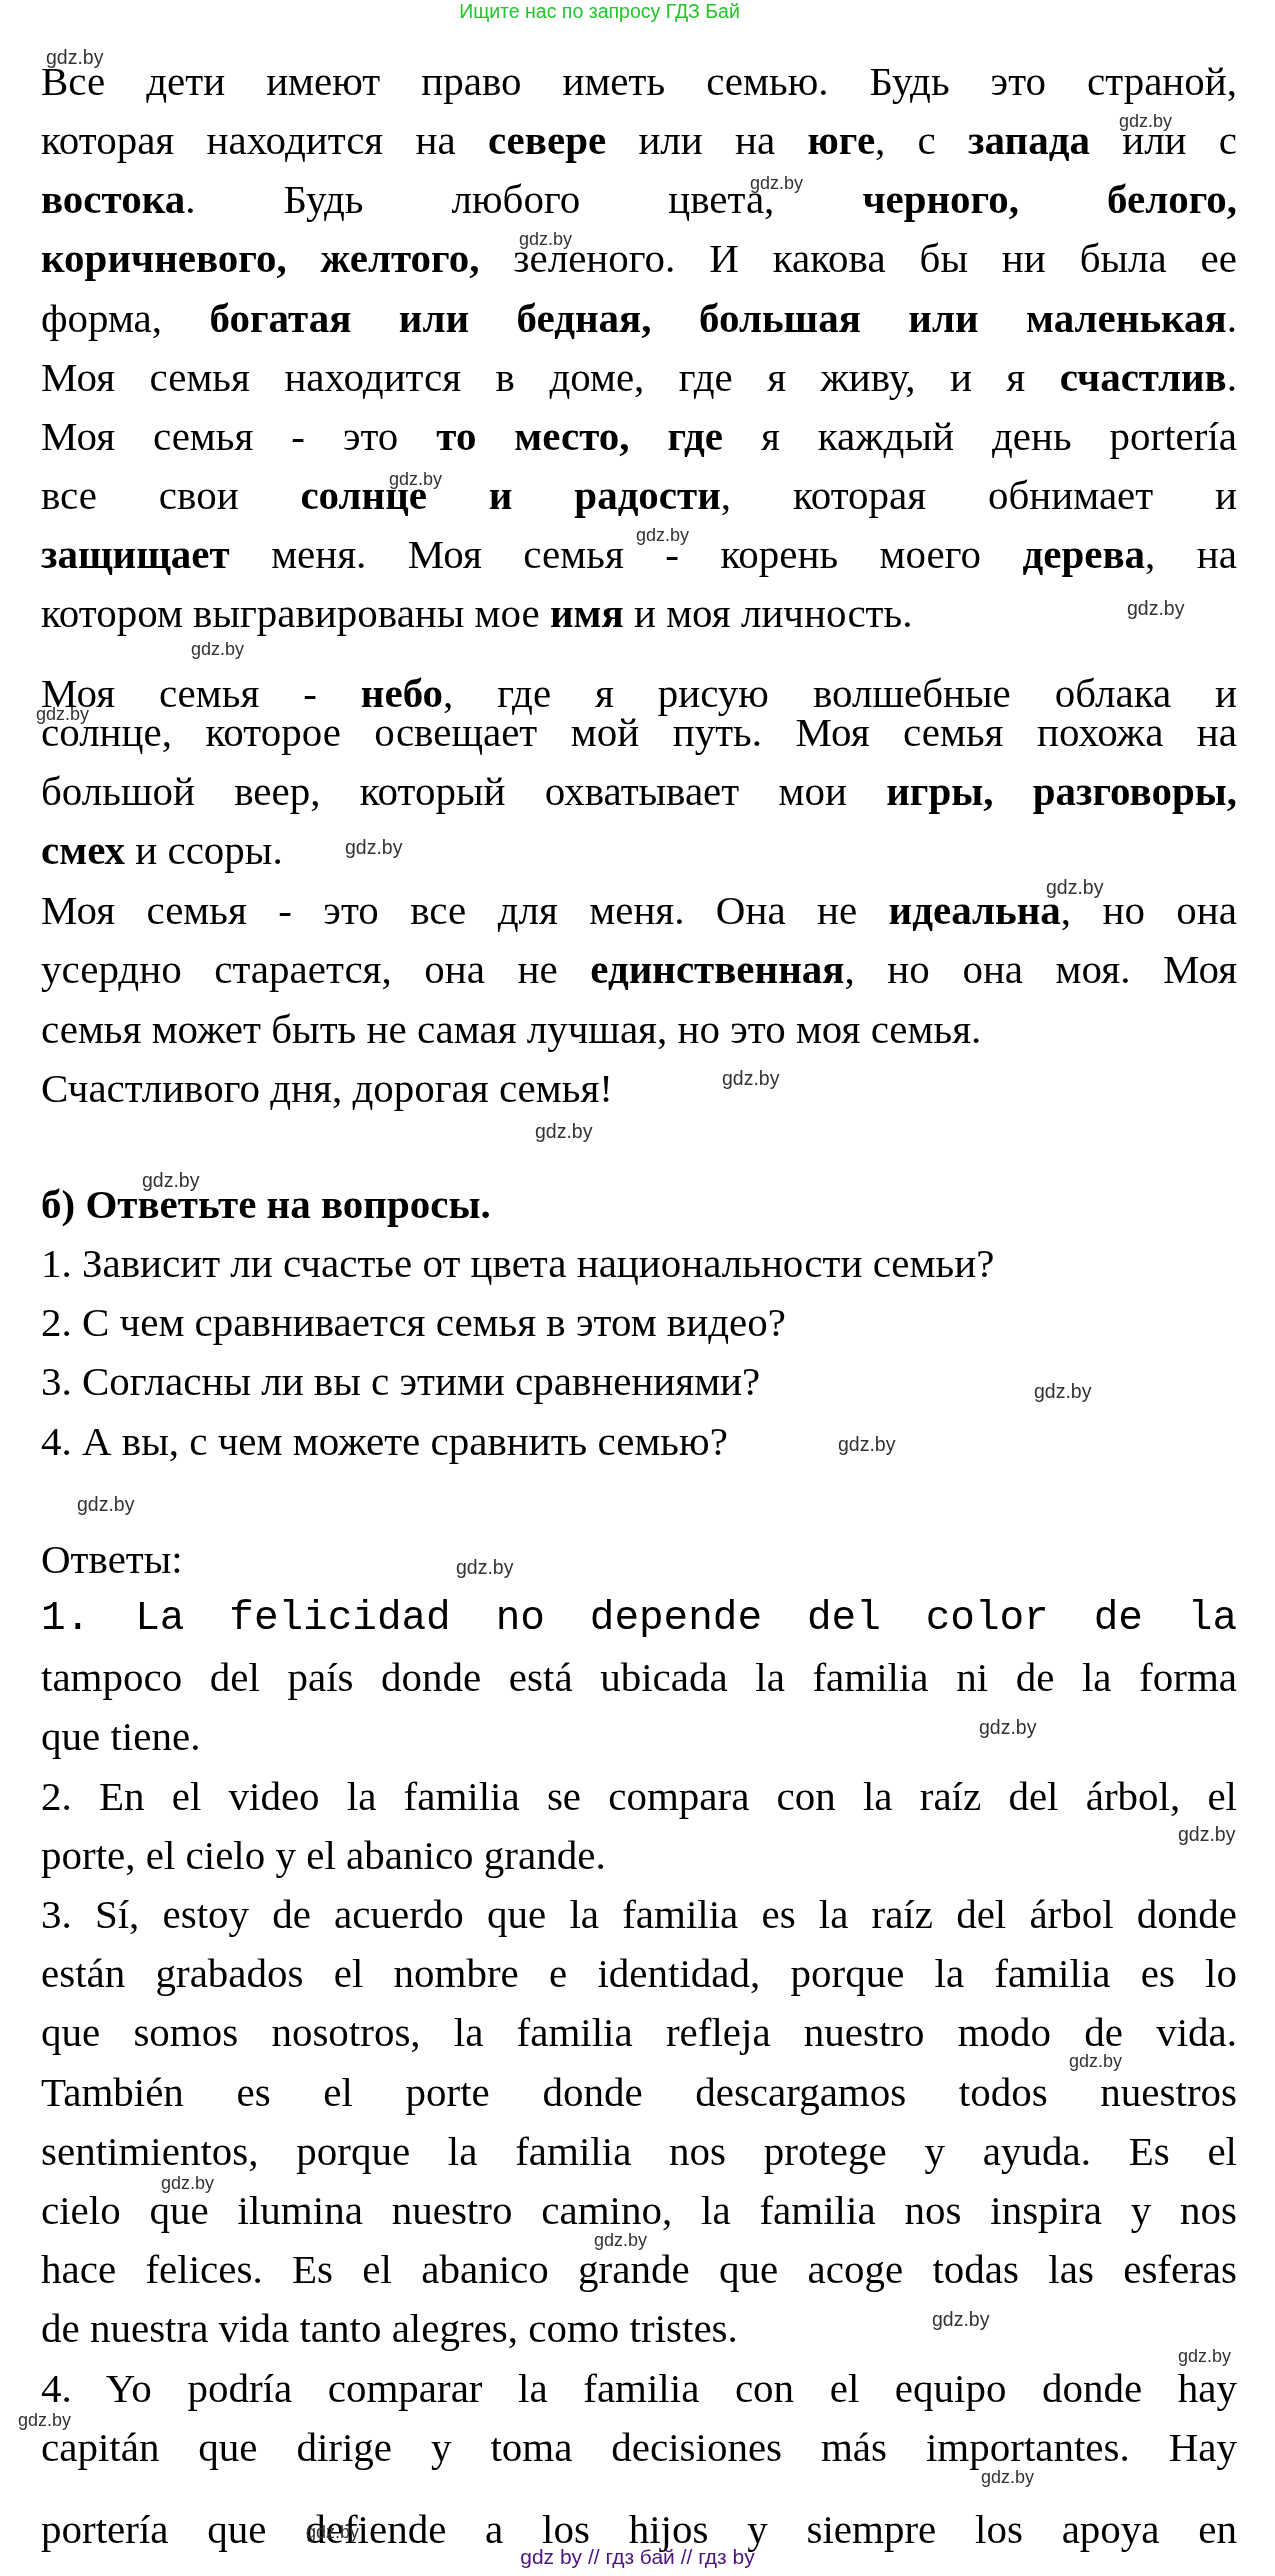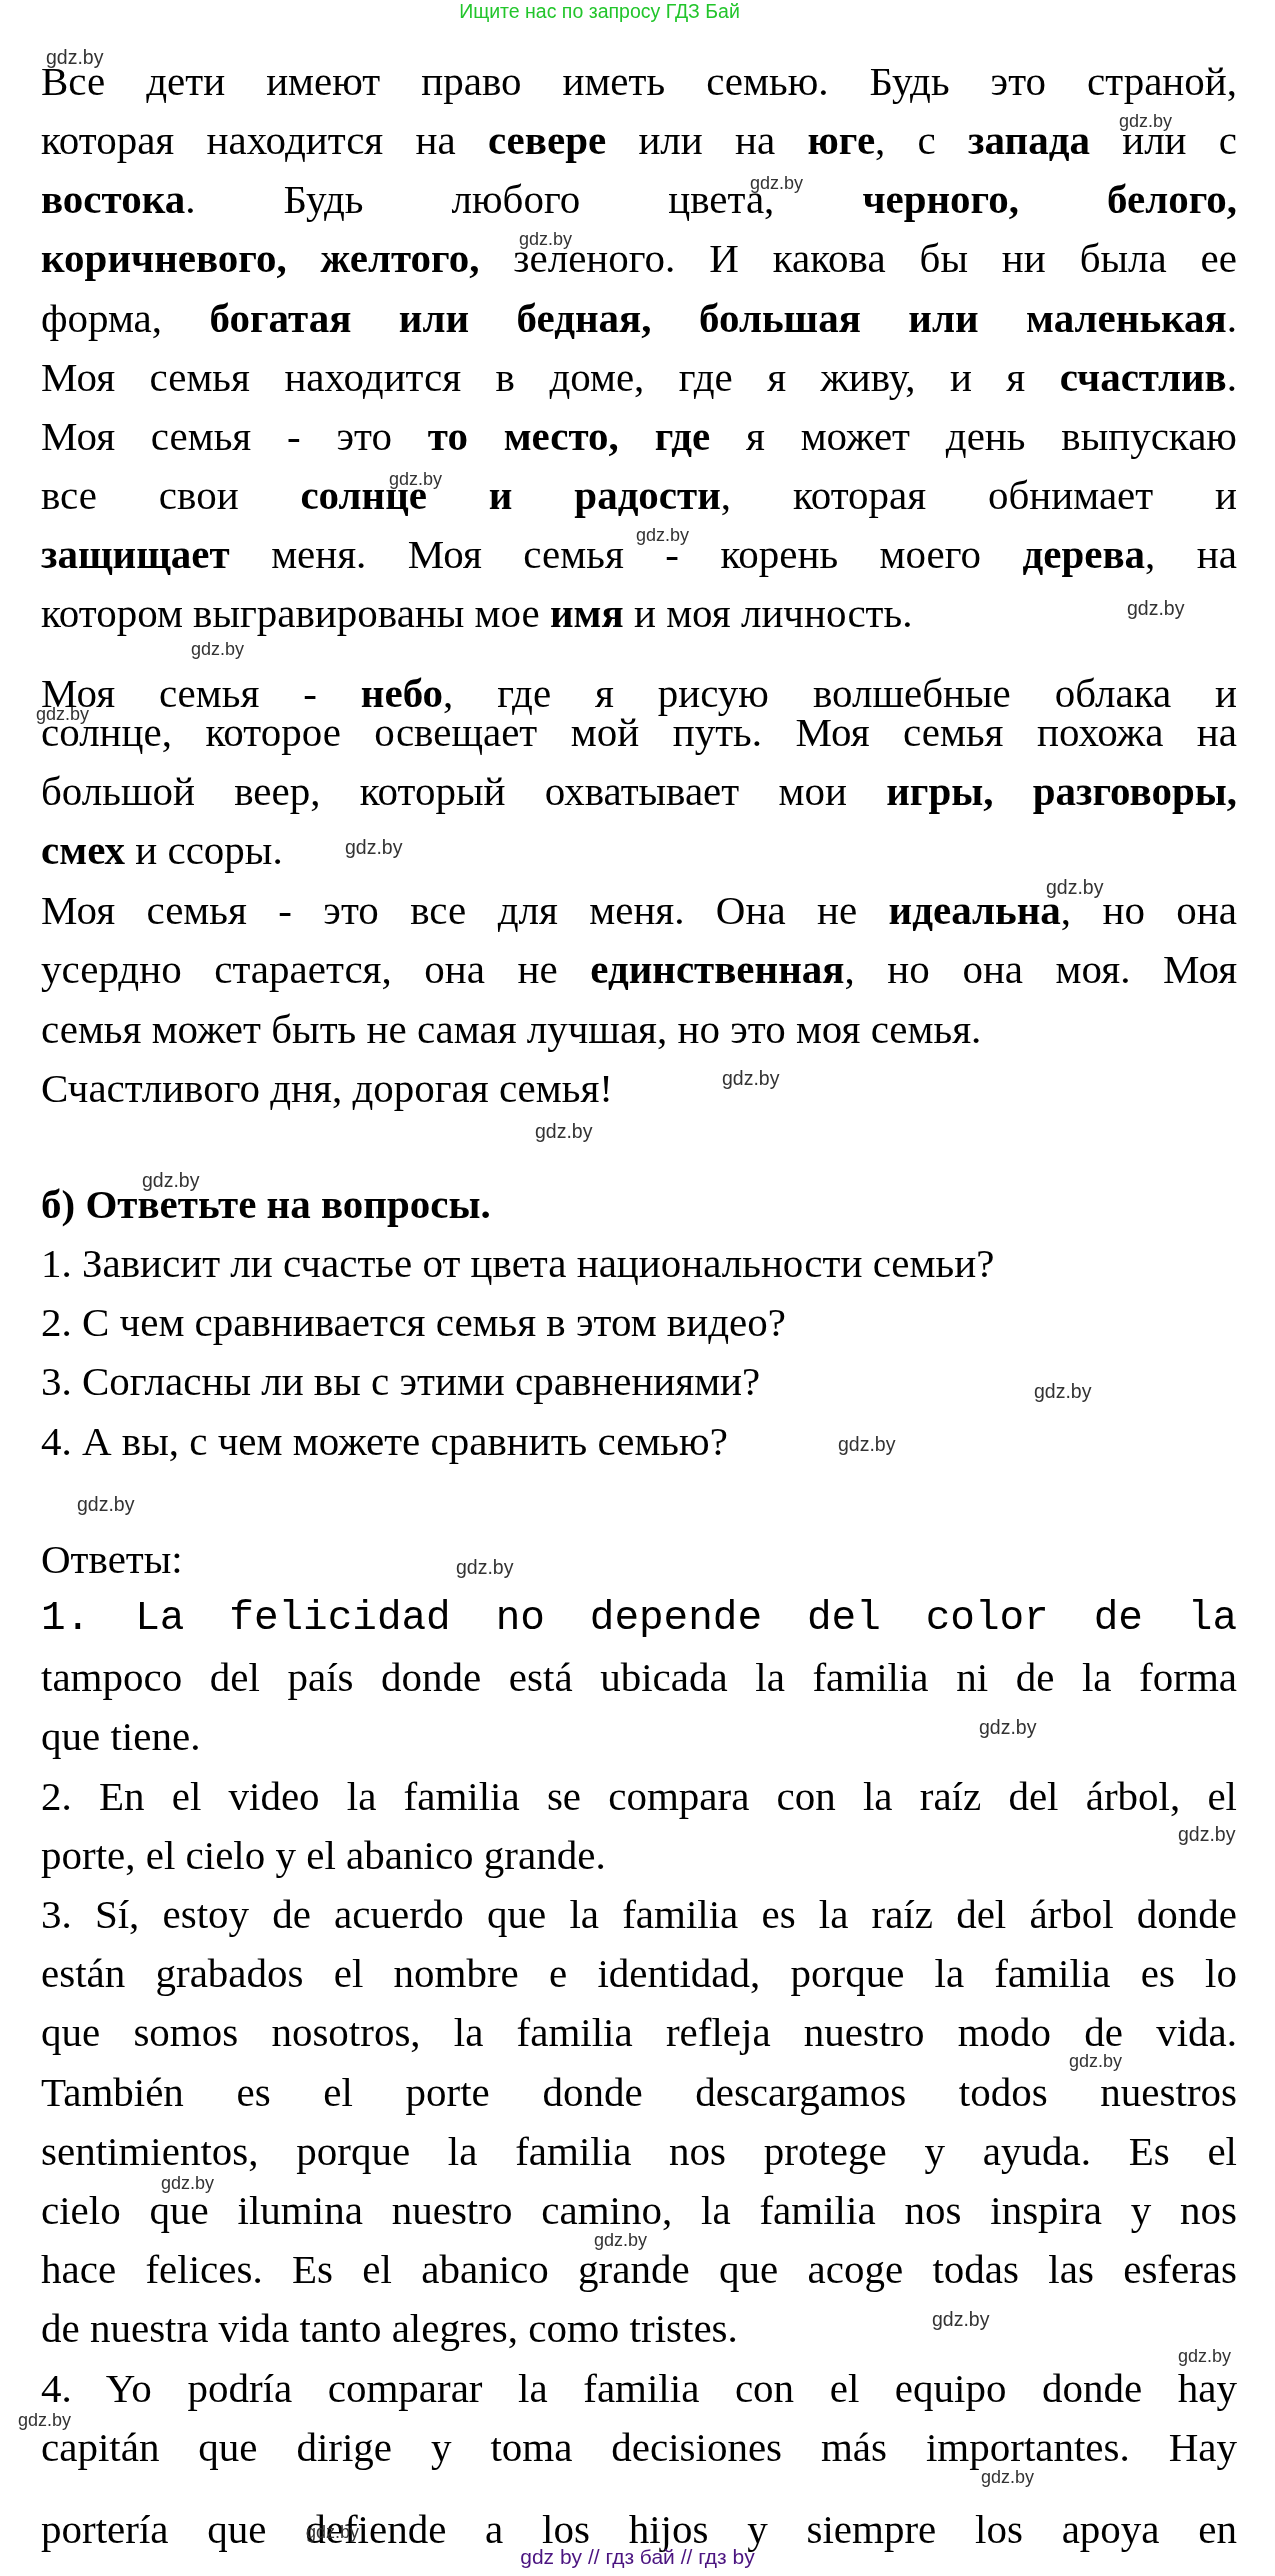--- a/index.html
+++ b/index.html
@@ -18,21 +18,21 @@
 
 <div class="header">Ищите нас по запросу ГДЗ Бай</div>
 
 <div id="p0">
     <div class="line j" style="top: 57px;"><span>Все дети имеют право иметь семью. Будь это страной,</span></div>
     <div class="line j" style="top: 116px;"><span>которая находится на </span><b>севере</b><span> или на </span><b>юге</b><span>, с </span><b>запада</b><span> или с</span></div>
     <div class="line j" style="top: 175px;"><b>востока</b><span>. Будь любого цвета, </span><b>черного, белого,</b></div>
     <div class="line j" style="top: 234px;"><b>коричневого, желтого,</b><span> зеленого. И какова бы ни была ее</span></div>
     <div class="line j" style="top: 294px;"><span>форма, </span><b>богатая или бедная, большая или маленькая</b><span>.</span></div>
     <div class="line j" style="top: 353px;"><span>Моя семья находится в доме, где я живу, и я </span><b>счастлив</b><span>.</span></div>
-    <div class="line j" style="top: 412px;"><span>Моя семья - это </span><b>то место, где</b><span> я может день выпускаю</span></div>
+    <div class="line j" style="top: 412px;"><span>Моя семья - это </span><b>то место, где</b><span> я каждый день portería</span></div>
     <div class="line j" style="top: 471px;"><span>все свои </span><b>солнце и радости</b><span>, которая обнимает и</span></div>
     <div class="line j" style="top: 530px;"><b>защищает</b><span> меня. Моя семья - корень моего </span><b>дерева</b><span>, на</span></div>
     <div class="line" style="top: 589px;"><span>котором выгравированы мое </span><b>имя</b><span> и моя личность.</span></div>
   </div>
 
 <div id="p1">
     <div class="line j" style="top: 669px;"><span>Моя семья - </span><b>небо</b><span>, где я рисую волшебные облака и</span></div>
     <div class="line j" style="top: 708px;"><span>солнце, которое освещает мой путь. Моя семья похожа на</span></div>
     <div class="line j" style="top: 767px;"><span>большой веер, который охватывает мои </span><b>игры, разговоры,</b></div>
     <div class="line" style="top: 826px;"><b>смех</b><span> и ссоры.</span></div>

